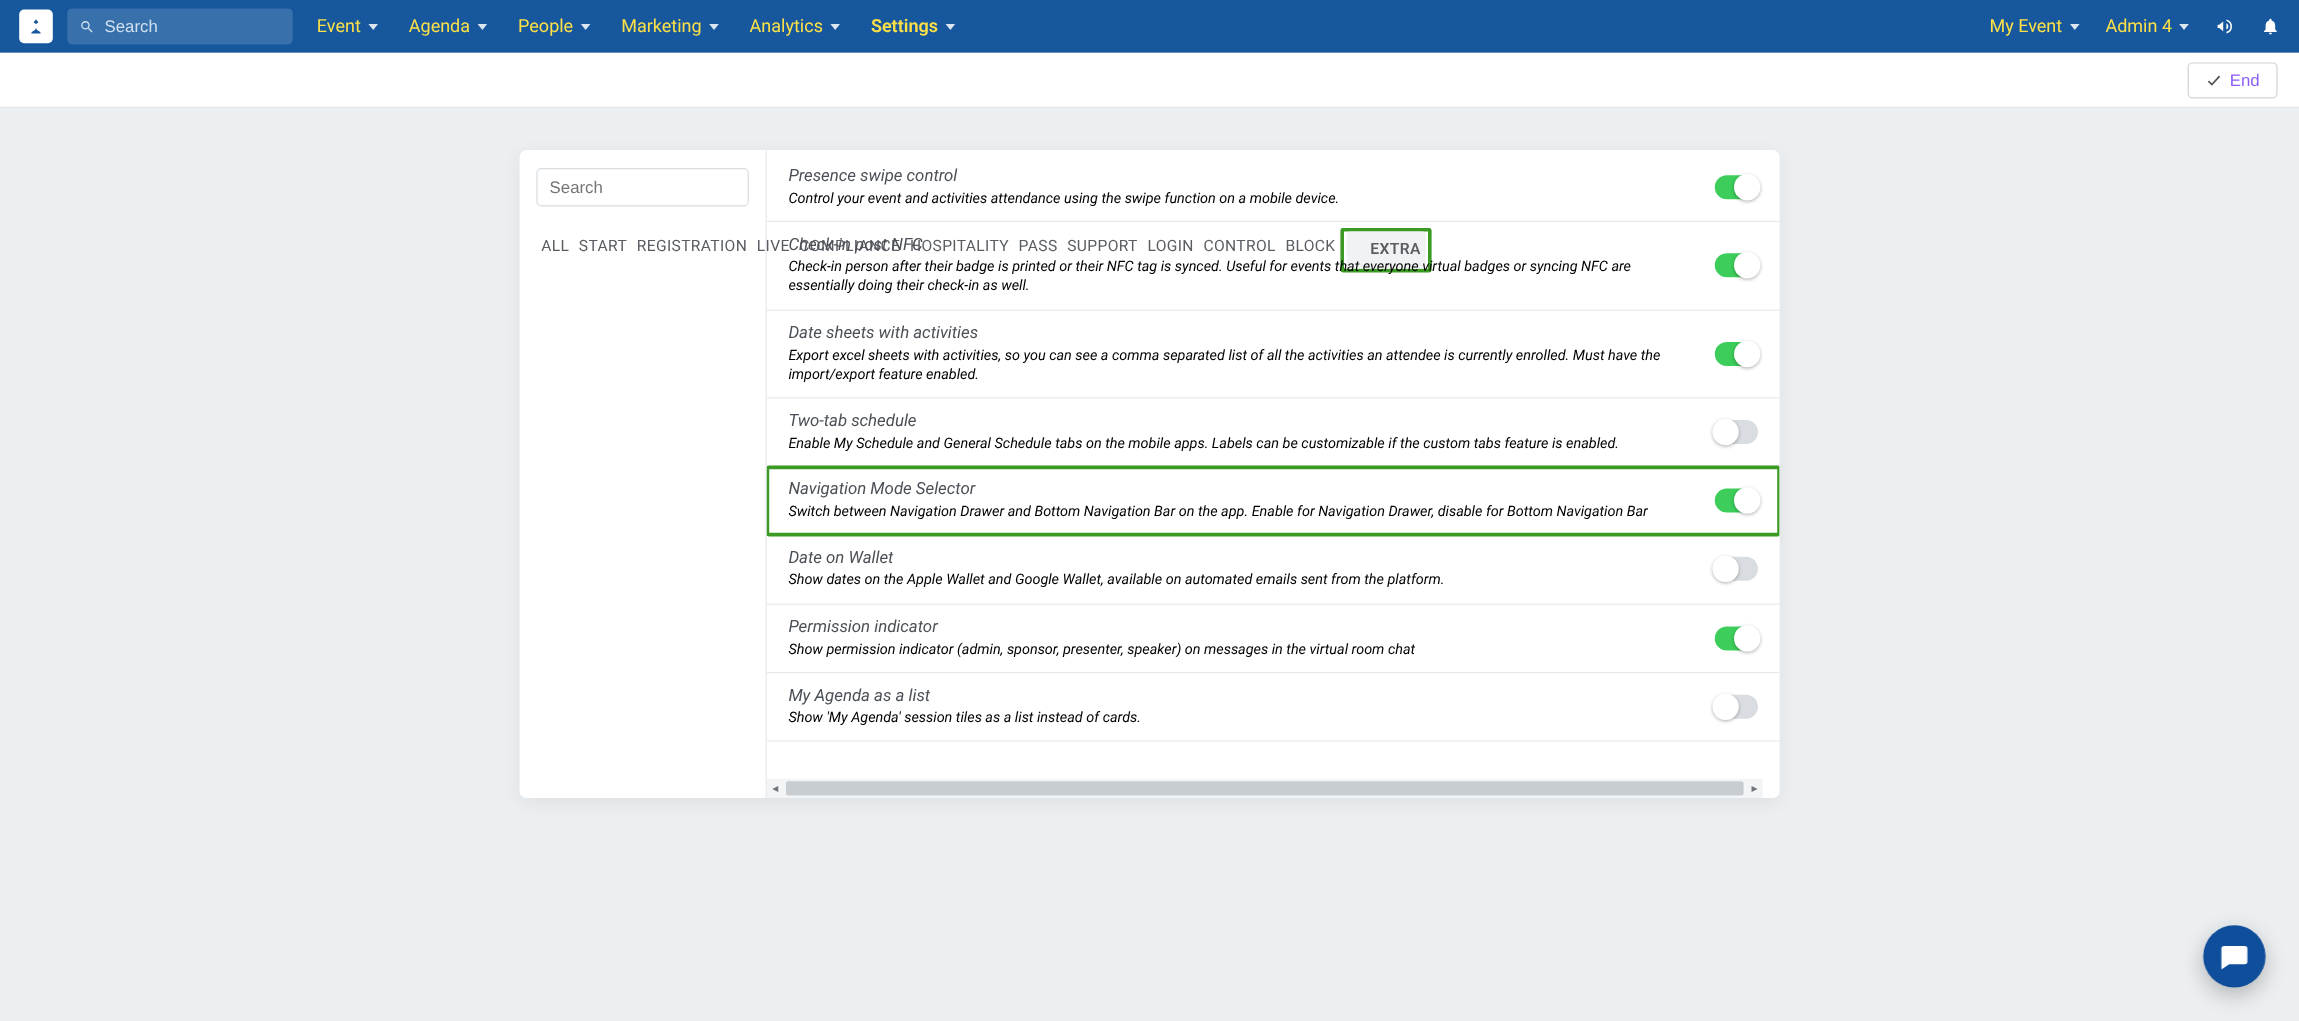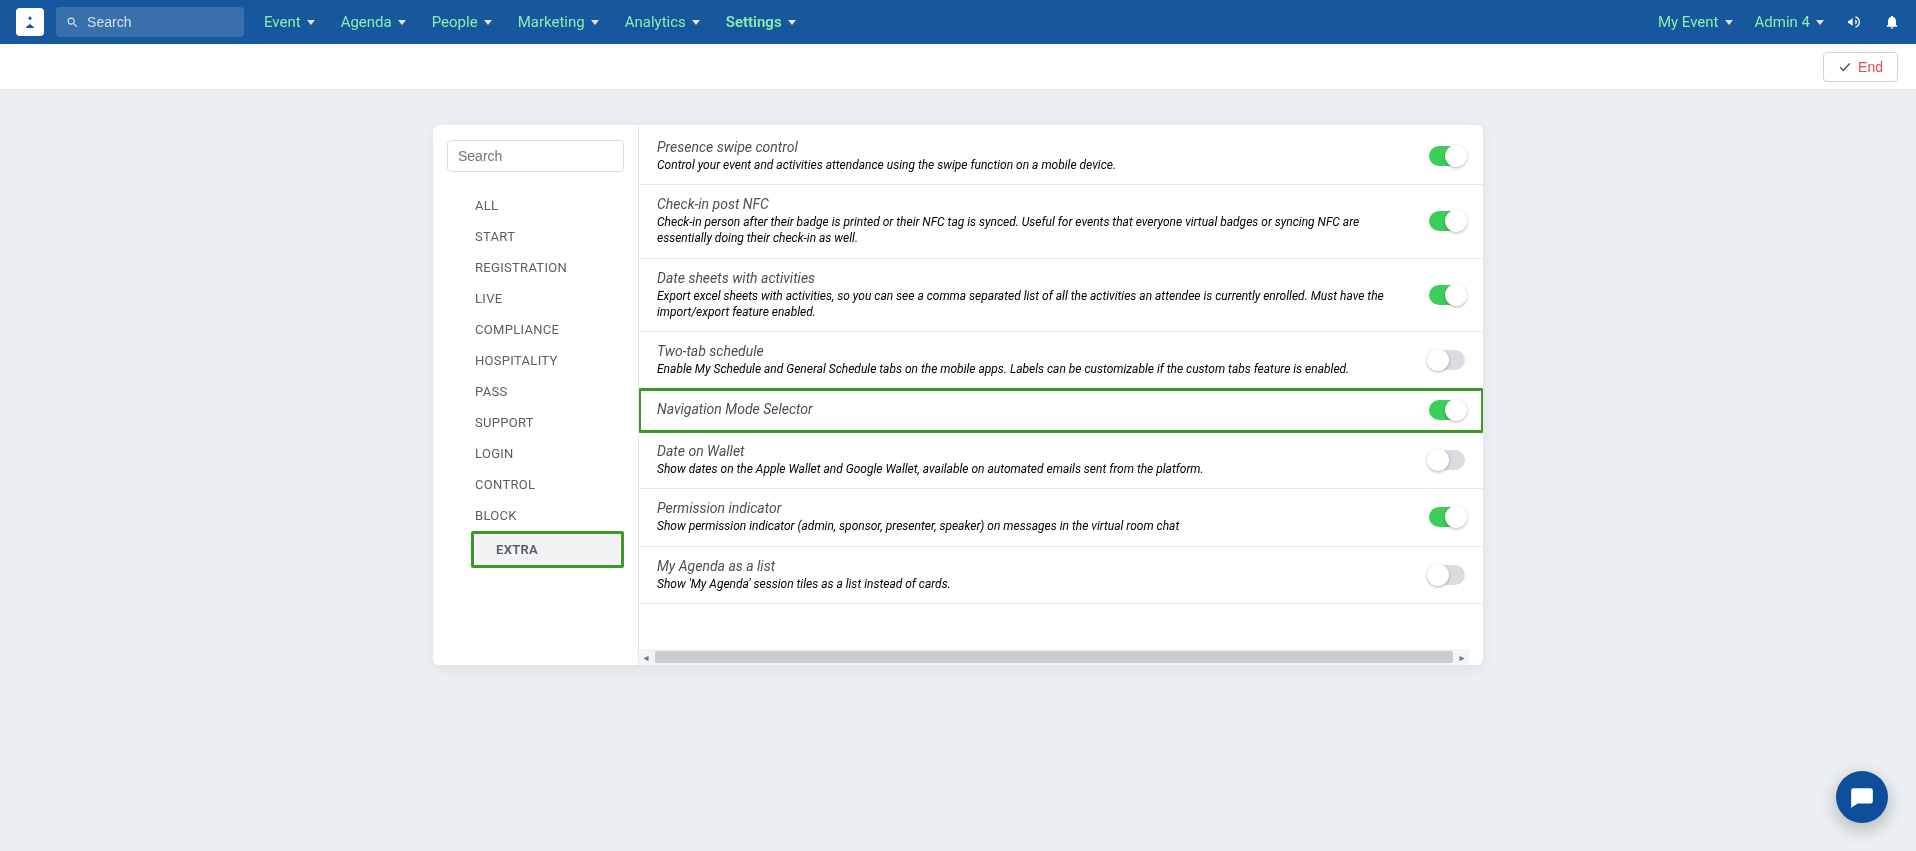--- a/index.html
+++ b/index.html
@@ -40,21 +40,21 @@
     }
     .nav-search svg { width: 15px; height: 15px; fill: #cfe0f0; margin-right: 8px; }
     .nav-search input {
       background: transparent; border: none; outline: none;
       color: #fff; font-size: 14px; width: 100%;
     }
     .nav-search input::placeholder { color: #cfe0f0; }
 
     .nav-items { display: flex; align-items: center; gap: 26px; }
     .nav-item {
-      color: #86efac; font-size: 15px; cursor: pointer;
+      color: #fde047; font-size: 15px; cursor: pointer;
       display: flex; align-items: center; gap: 6px;
     }
     .nav-item.bold { font-weight: 600; }
     .caret-down-icon {
       display: inline-block;
       width: 0; height: 0;
       border-left: 4px solid transparent;
       border-right: 4px solid transparent;
       border-top: 5px solid rgba(255,255,255,0.85);
     }
@@ -71,21 +71,21 @@
       display: flex; align-items: center; justify-content: flex-end;
       padding: 0 18px;
     }
     .end-btn {
       border: 1px solid #cfd4d9;
       background: #fff;
       border-radius: 4px;
       padding: 6px 14px;
       font-size: 14px;
       cursor: pointer;
-      color: #ef4444;
+      color: #8b5cf6;
       display: flex; align-items: center; gap: 6px;
     }
     .end-btn svg { width: 14px; height: 14px; stroke: #545454; fill: none; stroke-width: 2.5; }
 
     
     .wrap { padding: 35px 0; display: flex; justify-content: center; }
     .panel {
       width: 1050px;
       background: #fff;
       border-radius: 6px;
@@ -100,21 +100,21 @@
       width: 206px;
       border-right: 1px solid #e5e8eb;
       padding: 15px 14px;
       flex-shrink: 0;
     }
     .sidebar-search {
       width: 100%; border: 1px solid #d8dde2; border-radius: 4px;
       padding: 7px 10px; font-size: 14px; margin-bottom: 18px;
       outline: none;
     }
-    .sidebar-items { display: flex; flex-direction: column; gap: 0; margin-left: 24px; }
+    .sidebar-items { display: flex; flex-direction: row; gap: 0; }
     .sidebar-item {
       font-size: 13px; letter-spacing: 0.3px;
       color: #5a5e63; padding: 8px 4px; cursor: pointer;
       border-radius: 3px;
     }
     .sidebar-item.active {
       background: #f0f2f4;
       font-weight: 600;
       padding-left: 20px;
     }
@@ -338,20 +338,21 @@
               <div class="row-desc">Enable My Schedule and General Schedule tabs on the mobile apps. Labels can be customizable if the custom tabs feature is enabled.</div>
             </div>
             <div class="switch off">
               <div class="track"></div>
               <div class="knob"></div>
             </div>
           </div>
           <div class="row row-highlight">
             <div class="row-text">
               <div class="row-title">Navigation Mode Selector</div>
+              <div class="row-desc">Switch between Navigation Drawer and Bottom Navigation Bar on the app. Enable for Navigation Drawer, disable for Bottom Navigation Bar</div>
             </div>
             <div class="switch on">
               <div class="track"></div>
               <div class="knob"></div>
             </div>
           </div>
           <div class="row">
             <div class="row-text">
               <div class="row-title">Date on Wallet</div>
               <div class="row-desc">Show dates on the Apple Wallet and Google Wallet, available on automated emails sent from the platform.</div>

